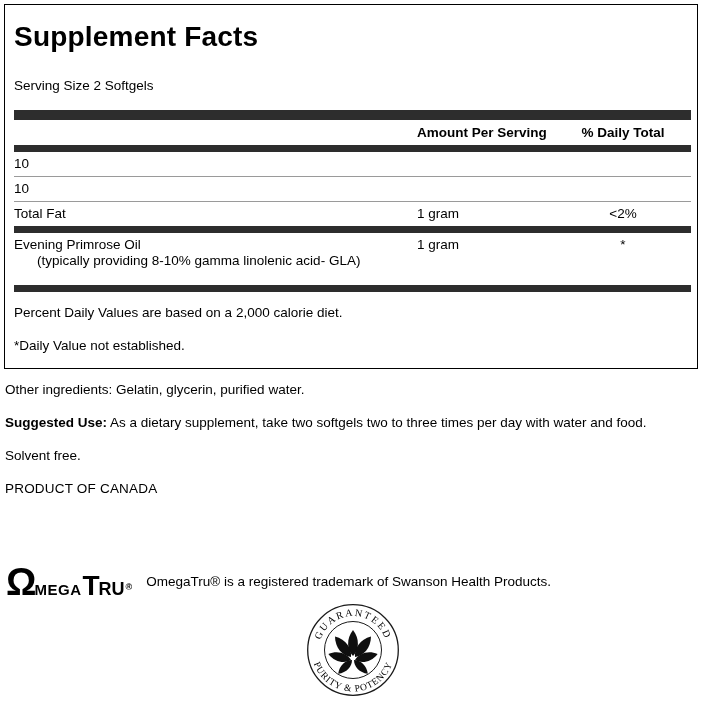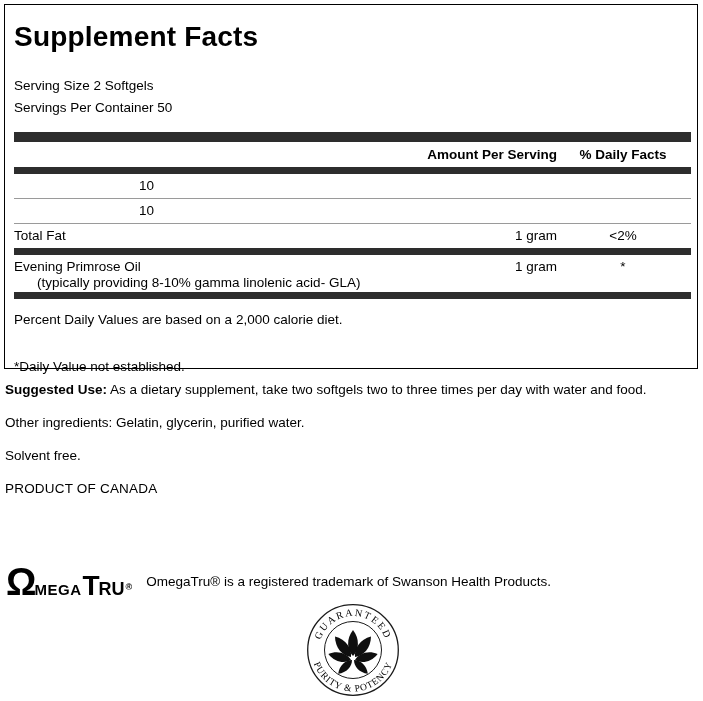--- a/index.html
+++ b/index.html
@@ -11,28 +11,28 @@
              border:1px solid #000;box-sizing:border-box;padding:0 6px 0 9px;}
   .facts-title{margin:18px 0 0;font-size:28px;line-height:28px;font-weight:700;letter-spacing:.2px;}
   .facts-line{line-height:22px;}
   .facts-line.first{margin-top:24px;}
   .bar{height:10px;background:#2d2d2d;margin:13px 0 0;}
   .bar.med{height:7px;margin:0;}
   .rule{height:1px;background:#9a9a9a;}
 
   .trow{display:flex;align-items:baseline;padding-right:20px;line-height:24px;}
   .trow .lbl{flex:1;}
-  .trow .amt{width:140px;text-align:right;}
+  .trow .amt{width:140px;text-align:left;}
   .trow .dv{width:96px;margin-left:18px;text-align:center;}
   .trow.head{line-height:20px;padding-top:3px;padding-bottom:2px;font-weight:700;}
   .trow .indent{padding-left:23px;}
-  .trow.epo{padding-top:4px;padding-bottom:1px;line-height:16px;align-items:flex-start;}
+  .trow.epo{padding-top:4px;padding-bottom:16px;line-height:16px;align-items:flex-start;}
   .trow.epo .sub{padding-left:23px;}
   .footnote{margin:14px 0 0;line-height:14px;}
-  .footnote.second{margin-top:33px;}
+  .footnote.second{margin-top:19px;}
 
   
   .details{position:absolute;left:5px;top:377px;width:652px;}
   .details p{margin:0 0 7px;line-height:26px;}
   .details b{font-weight:700;}
   .prewrap{white-space:pre-line;}
   .caps{letter-spacing:.2px;}
 
   
   .brand-row{position:absolute;left:6px;top:563px;display:flex;align-items:center;}
@@ -52,28 +52,27 @@
   .seal-text.bottom{font-size:9.5px;letter-spacing:.8px;}
 </style>
 </head>
 <body>
 
 <div class="page">
 
   <section class="facts-box">
     <h1 class="facts-title">Supplement Facts</h1>
     <div class="facts-line first">Serving Size 2 Softgels</div>
-    <div class="facts-line">Servings Per Container 50</div>
 
     <div class="bar"></div>
 
     <div class="trow head">
       <span class="lbl"></span>
       <span class="amt">Amount Per Serving</span>
-      <span class="dv">% Daily Facts</span>
+      <span class="dv">% Daily Total</span>
     </div>
 
     <div class="bar med"></div>
 
     <div class="trow">
       <span class="amt">10</span>
       <span class="dv"></span>
     </div>
     <div class="rule"></div>
 
@@ -100,22 +99,22 @@
       <span class="dv">*</span>
     </div>
 
     <div class="bar med"></div>
 
     <p class="footnote">Percent Daily Values are based on a 2,000 calorie diet.</p>
     <p class="footnote second">*Daily Value not established.</p>
   </section>
 
   <section class="details">
+    <p>Other ingredients: Gelatin, glycerin, purified water.</p>
     <p><b>Suggested Use:</b><span> As a dietary supplement, take two softgels two to three times per day with water and food.</span></p>
-    <p>Other ingredients: Gelatin, glycerin, purified water.</p>
     <p>Solvent free.</p>
     <p class="caps">PRODUCT OF CANADA</p>
   </section>
 
   <div class="brand-row">
     <div class="logo">
         <span class="lg-omega">Ω</span>
         <span class="lg-mega">MEGA</span>
         <span class="lg-t">T</span>
         <span class="lg-ru">RU</span>

